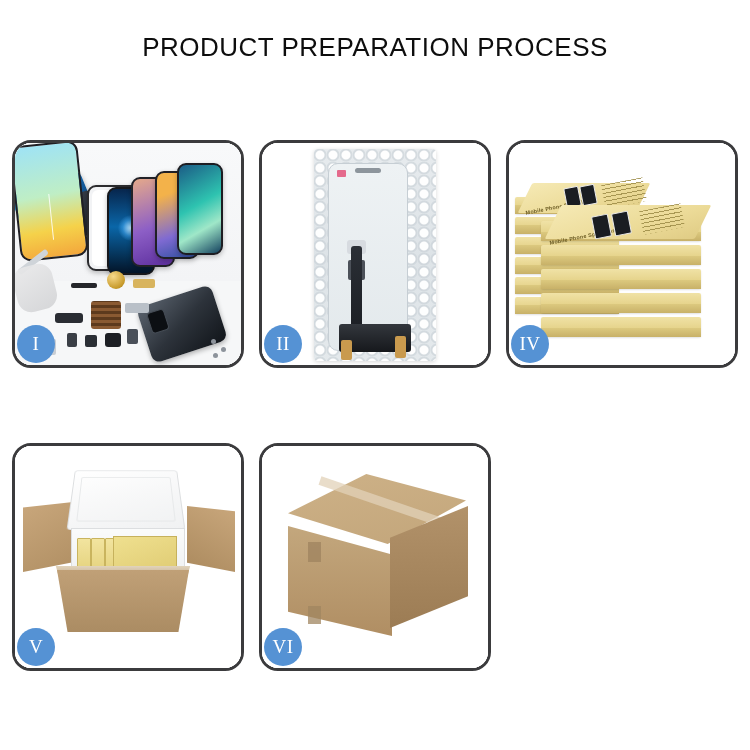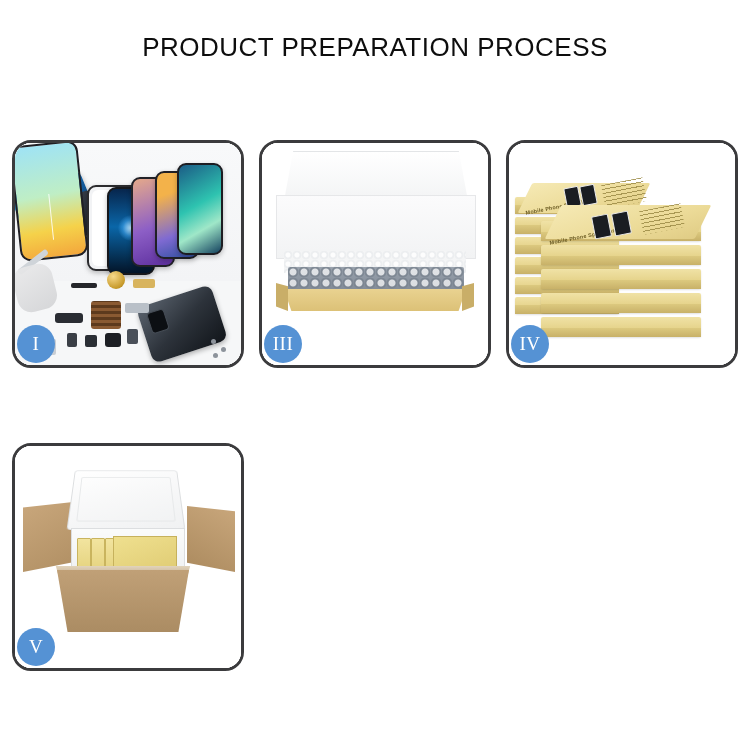--- a/index.html
+++ b/index.html
@@ -458,36 +458,40 @@
           <div class="part part-screw1"></div>
           <div class="part part-screw2"></div>
           <div class="part part-screw3"></div>
           <div class="part-tool"></div>
           <div class="part-hand"></div>
         </div>
       </div>
       <div class="badge">I</div>
     </div>
 
-
     <div class="panel">
       <div class="panel-inner">
-        <div class="photo p3">
-          <div class="lid"></div>
-          <div class="backwall"></div>
-          <div class="traywall"></div>
-          <div class="innerfoam"></div>
-          <div class="bwrap"></div>
-          <div class="trayfront"></div>
-          <div class="flapL"></div>
-          <div class="flapR"></div>
+        <div class="photo p2">
+          <div class="bubblebag">
+            <div class="screen">
+              <div class="screen-notch"></div>
+              <div class="pink-tab"></div>
+              <div class="ic"></div>
+              <div class="ic2"></div>
+              <div class="flexcable"></div>
+              <div class="btmstrip"></div>
+              <div class="gold1"></div>
+              <div class="gold2"></div>
+            </div>
+          </div>
         </div>
       </div>
-      <div class="badge">III</div>
+      <div class="badge">II</div>
     </div>
+
 
     <div class="panel">
       <div class="panel-inner">
         <div class="photo p4">
           <div class="stack">
 
             <div class="kbox" style="left:0px; top:36px; width:104px; height:17px;">
                 <div class="side"></div>
               </div>
             <div class="kbox" style="left:0px; top:56px; width:104px; height:17px;">
@@ -550,15 +554,29 @@
           <div class="ybox" style="left:76px; top:92px; width:12px; height:44px;"></div>
           <div class="ybox" style="left:90px; top:92px; width:12px; height:44px;"></div>
           <div class="ybox-flat"></div>
           <div class="cartonRim"></div>
           <div class="cartonBody"></div>
         </div>
       </div>
       <div class="badge">V</div>
     </div>
 
+    <div class="panel">
+      <div class="panel-inner">
+        <div class="photo p6">
+          <div class="shine"></div>
+          <div class="boxTop"></div>
+          <div class="tapeTop"></div>
+          <div class="boxFront"></div>
+          <div class="boxSide"></div>
+          <div class="tapeFront"></div>
+          <div class="tapeFront2"></div>
+        </div>
+      </div>
+      <div class="badge">VI</div>
+    </div>
 
   </div>
 </div>
 
 </body></html>

